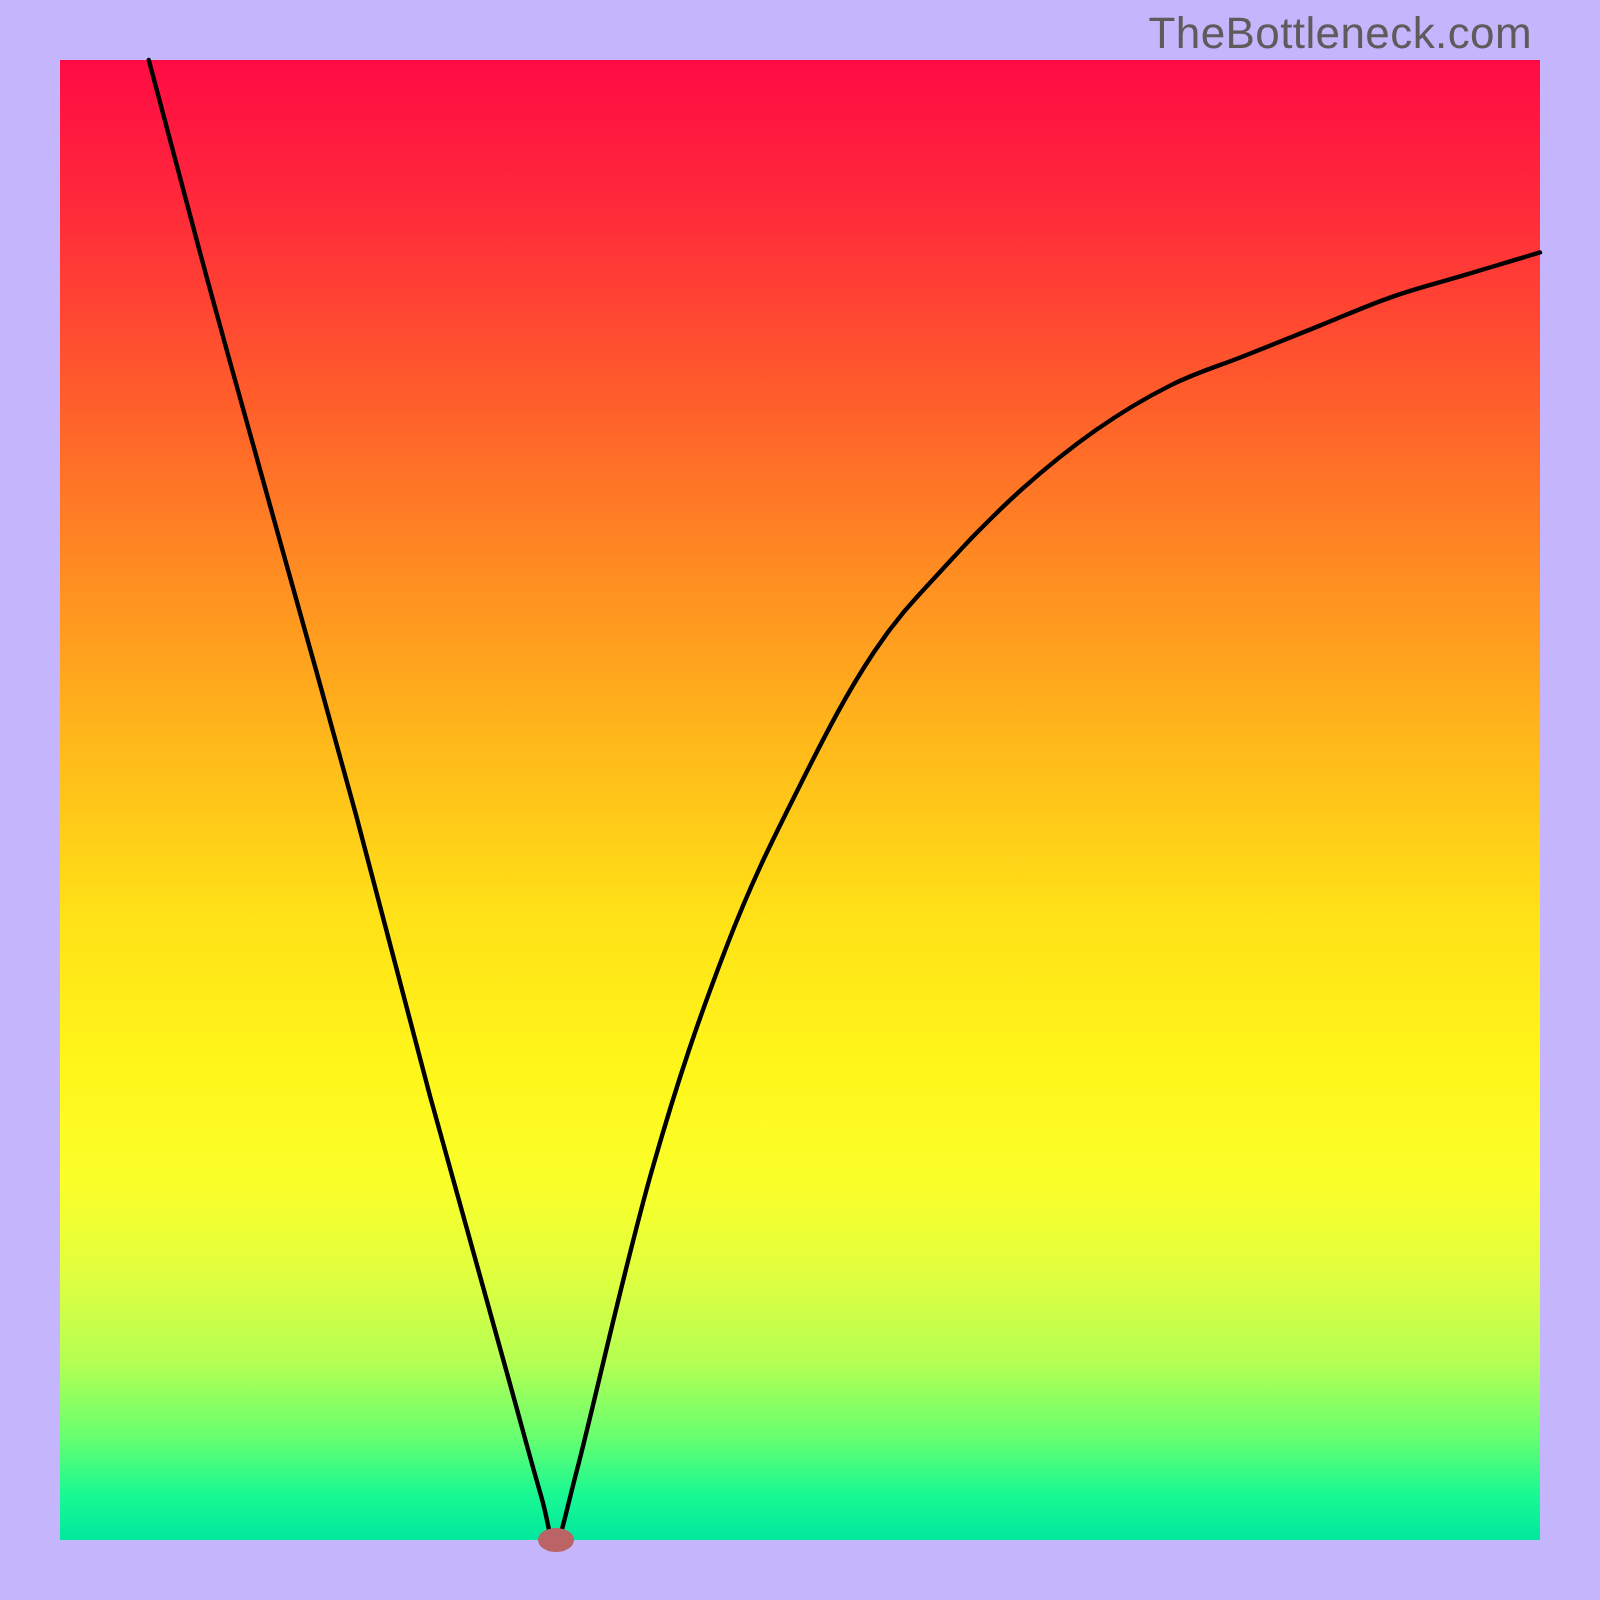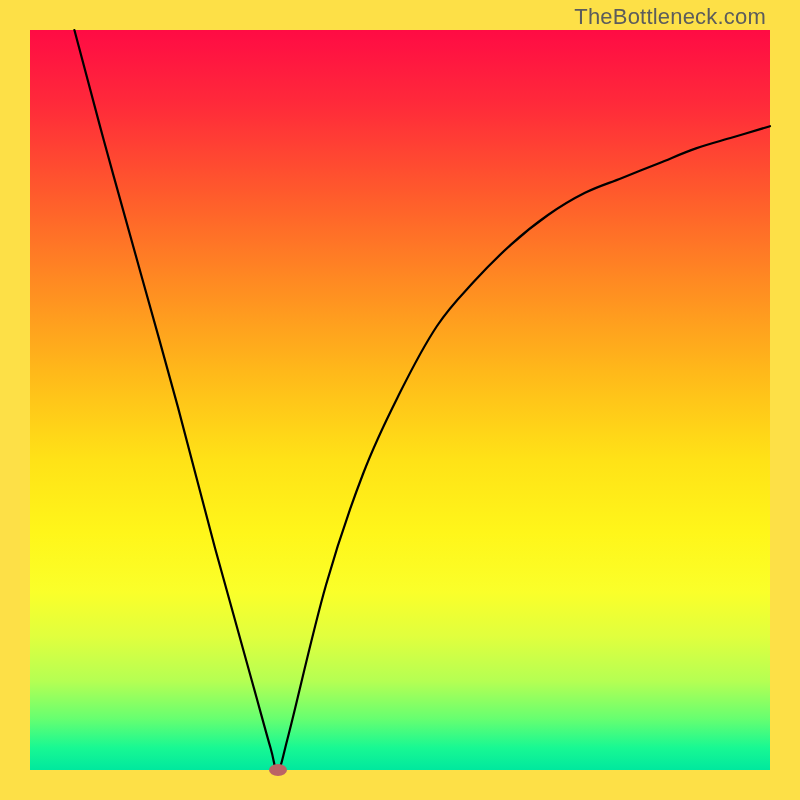--- a/index.html
+++ b/index.html
@@ -1,20 +1,20 @@
 <!DOCTYPE html>
 <html><head>
 <meta charset="utf-8">
 <style>
   * { margin: 0; padding: 0; box-sizing: border-box; }
   html, body { width: 800px; height: 800px; background: #000; overflow: hidden; }
   .outer {
     width: 800px;
     height: 800px;
-    background: #fde047;
+    background: #c4b5fd;
     position: relative;
   }
   .plot-area {
     position: absolute;
     left: 30px;
     top: 30px;
     width: 740px;
     height: 740px;
     background: linear-gradient(to bottom,
       #ff0b44 0%,

